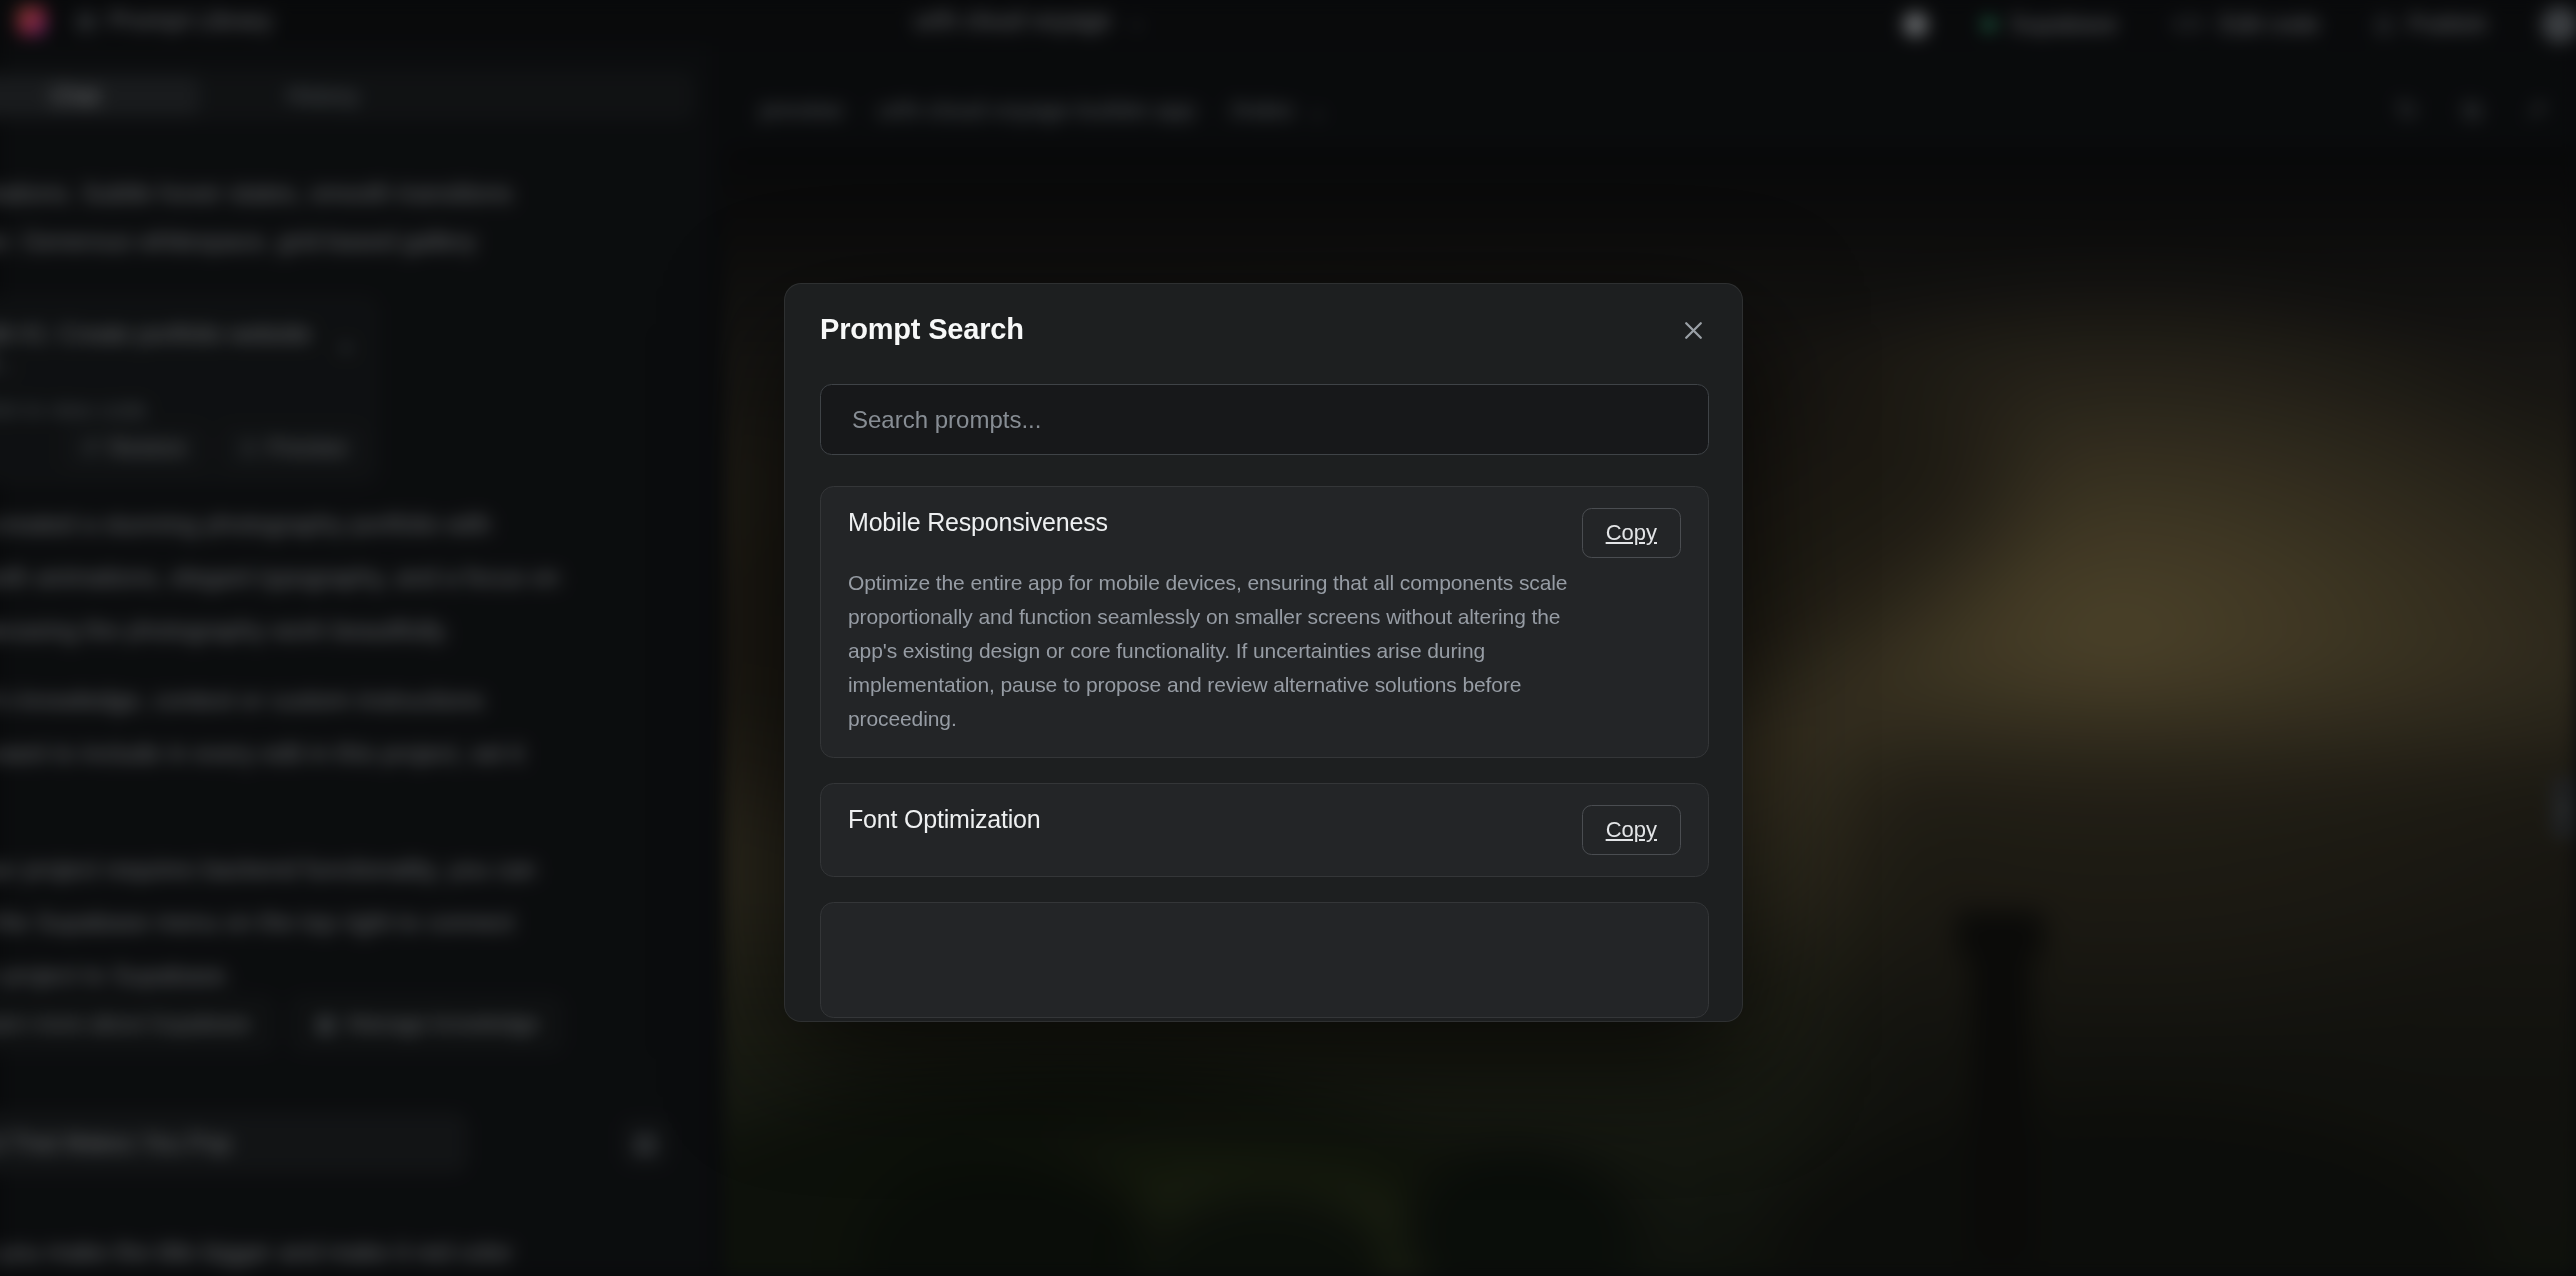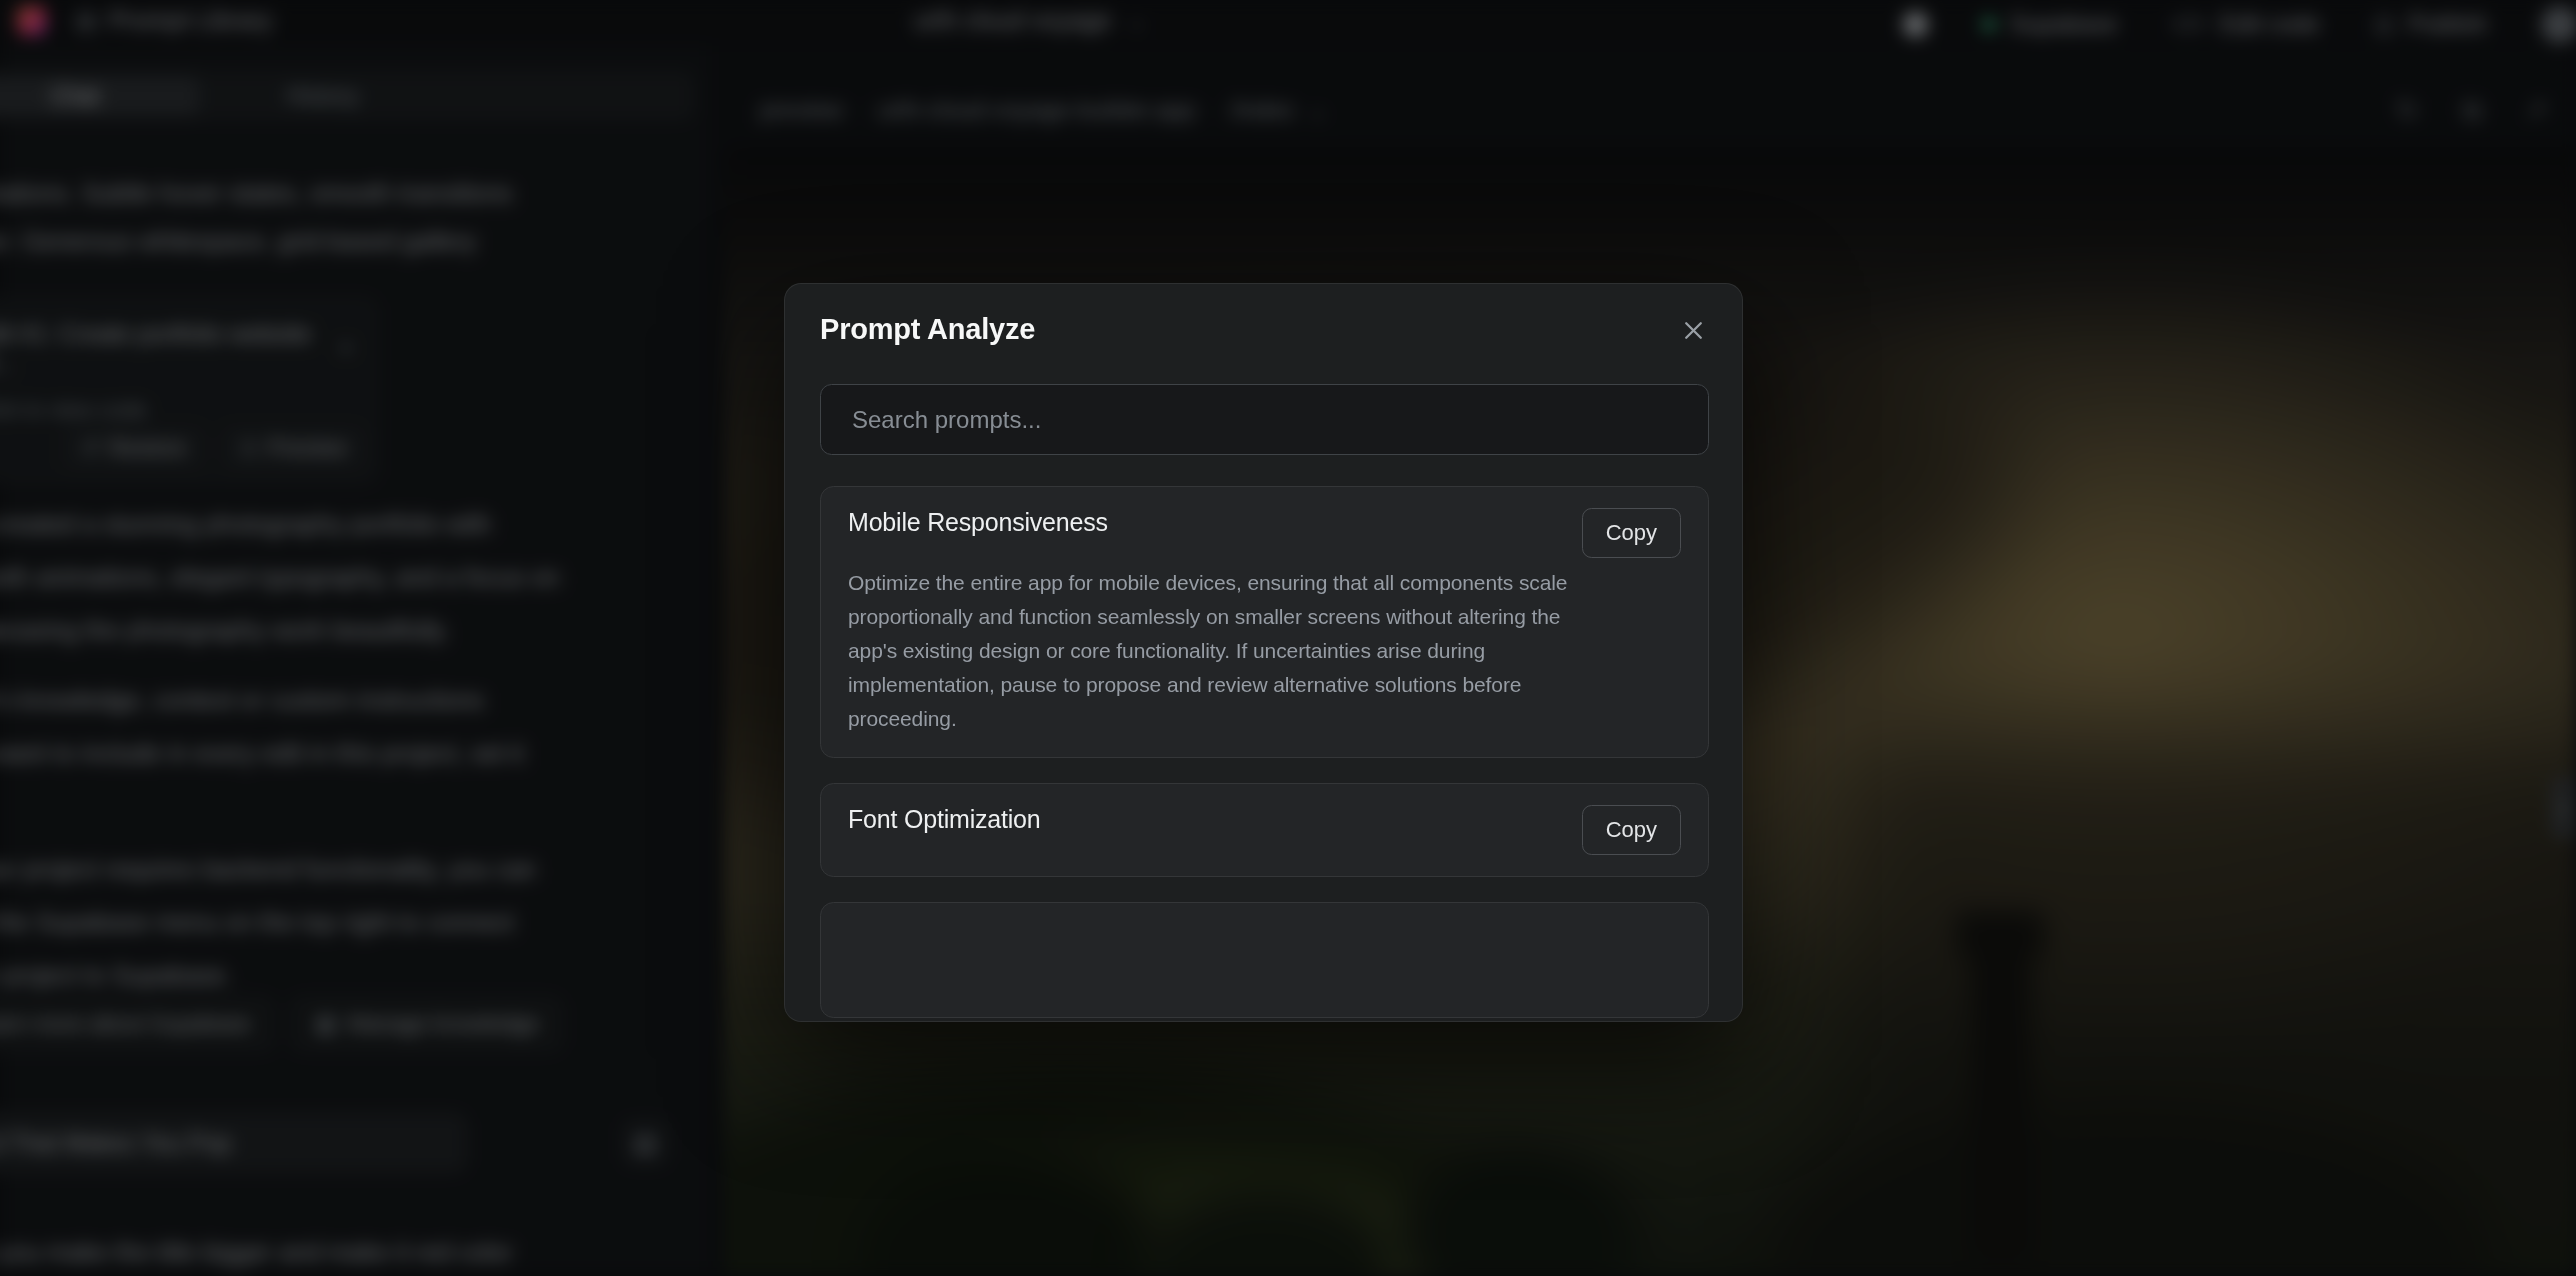--- a/index.html
+++ b/index.html
@@ -103,21 +103,21 @@
   .search { position:absolute; left:35px; top:100px; width:889px; height:71px;
     background:#17181a; border:1.4px solid #3f4347; border-radius:11.6px; padding:16px 31px;
     color:#e4e6e8; font-size:24px; font-family:"Liberation Sans",sans-serif; outline:none; }
   .search::placeholder { color:#878d94; }
   .cardlist { position:absolute; left:35px; top:202px; width:889px; }
   .pcard { background:#232527; border:1.4px solid #343638; border-radius:13.5px;
     padding:21px 27px 21px; margin-bottom:25px; position:relative; }
   .pcard-head { display:flex; justify-content:space-between; height:50px; }
   .pcard-title { font-size:25px; font-weight:500; color:#eef0f1; letter-spacing:-0.2px; }
   .copy-btn { height:50px; padding:0 23px; background:transparent; border:1.4px solid #4a4d51;
-    border-radius:9.6px; color:#e3e5e7; font-size:22px; font-family:"Liberation Sans",sans-serif; cursor:pointer; }
+    border-radius:9.6px; color:#e3e5e7; font-size:22px; font-family:"Liberation Sans",sans-serif; cursor:pointer;text-decoration:underline; }
   .pcard-desc { margin-top:7.7px; font-size:21px; line-height:34px; color:#969ca4;
     white-space:pre; overflow:hidden; letter-spacing:-0.1px; }
   .pcard.stub { height:116px; }
 </style>
 </head>
 <body>
 
 <div class="app">
 
   <div class="topbar">
@@ -241,21 +241,21 @@
       <div class="layer bush2"></div>
       <div class="layer bush3"></div>
       <div class="panel-handle">›</div>
     </div>
   </div>
 </div>
 
 <div class="overlay"></div>
 
 <div class="modal">
-  <div class="modal-title">Prompt Analyze</div>
+  <div class="modal-title">Prompt Search</div>
   <div class="modal-close">
     <svg width="25" height="25" viewBox="0 0 24 24" fill="none" stroke="#9aa0a6" stroke-width="2.2" stroke-linecap="round">
         <line x1="5" y1="5" x2="19" y2="19"></line>
         <line x1="19" y1="5" x2="5" y2="19"></line>
       </svg>
   </div>
 
   <input class="search" type="text" placeholder="Search prompts..." style="">
 
   <div class="cardlist">

